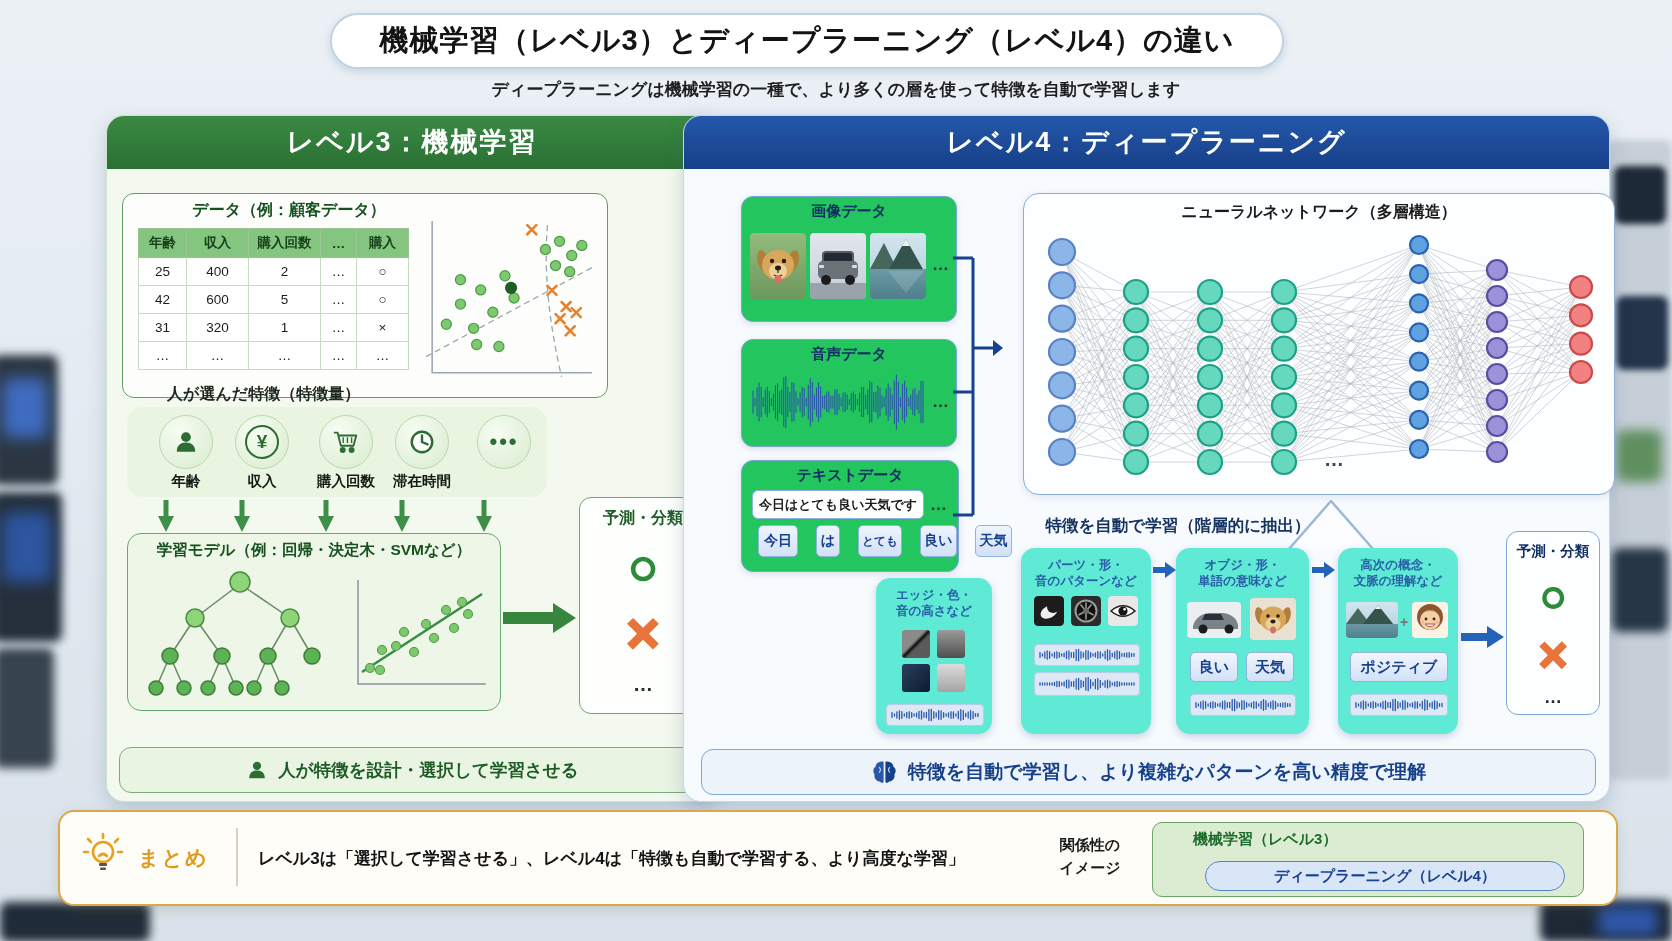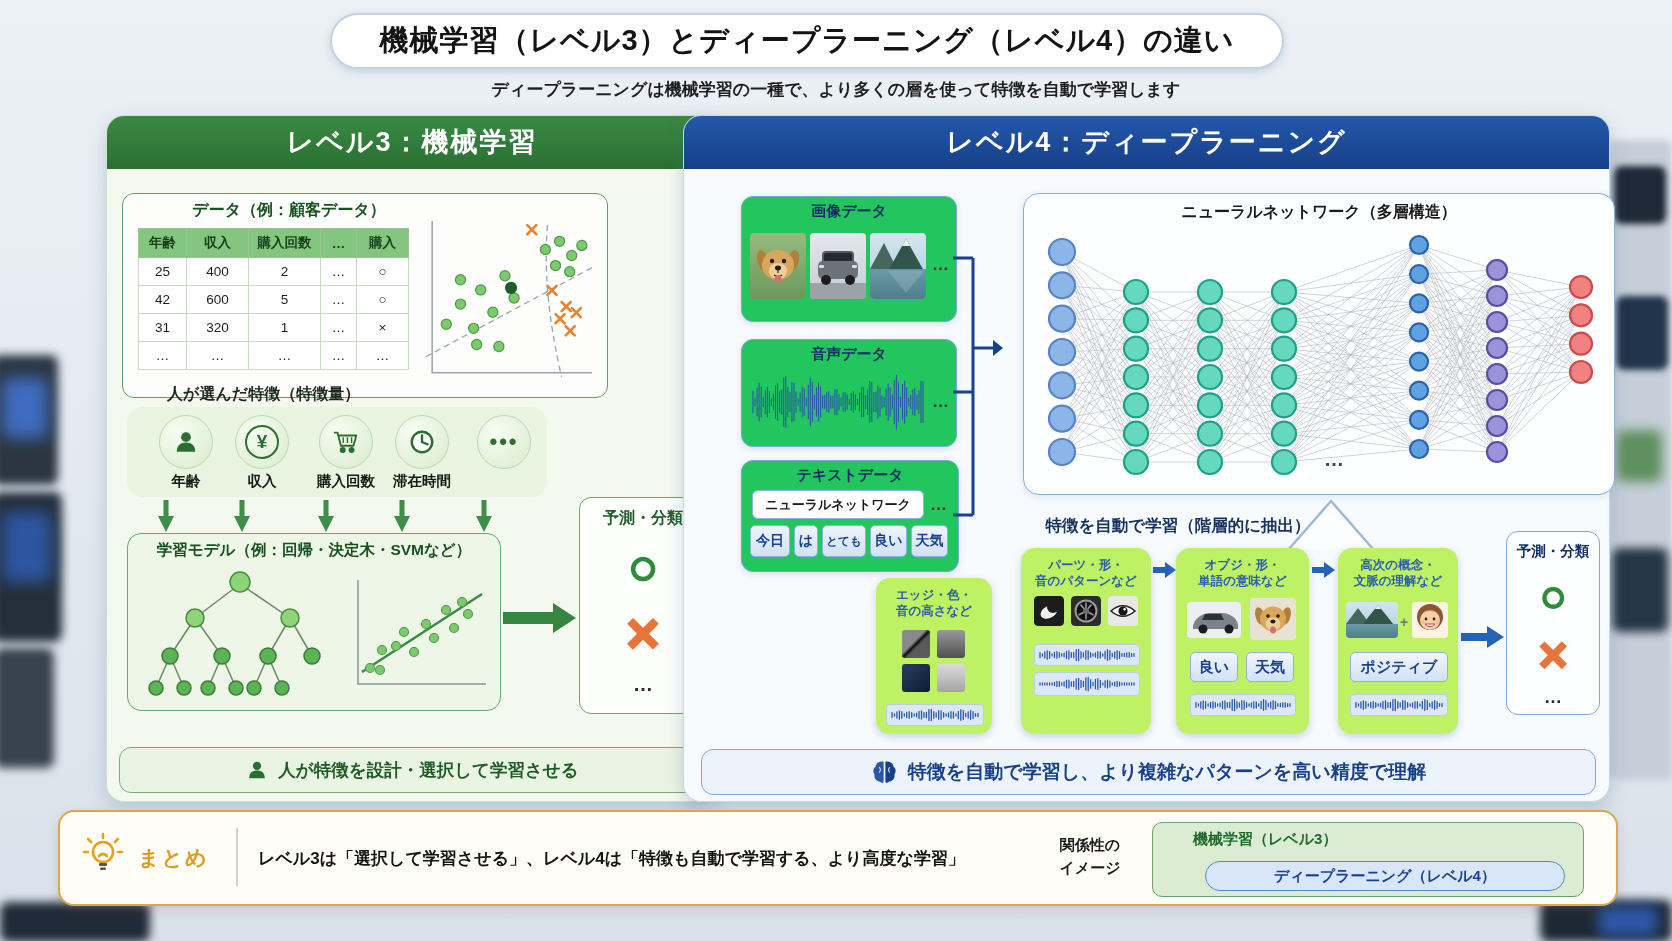--- a/index.html
+++ b/index.html
@@ -58,30 +58,30 @@
   
   .in-card{position:absolute;background:#22c55e;border:1.5px solid #7fa4d6;border-radius:12px;box-shadow:0 2px 6px rgba(110,140,180,.25);}
   #card-image{left:57px;top:80px;width:214px;height:124px;}
   #card-audio{left:57px;top:223px;width:214px;height:106px;}
   #card-text{left:57px;top:344px;width:216px;height:110px;}
   .in-title{position:absolute;left:0;top:5px;width:100%;text-align:center;font-size:15px;font-weight:bold;color:#122e63;}
   .more-dots{position:absolute;font-size:17px;font-weight:bold;color:#333;}
   .photo{position:absolute;border-radius:4px;overflow:hidden;}
   .sentence-box{position:absolute;left:10px;top:29px;width:170px;height:27px;background:#fff;border:1.5px solid #8fb2e0;
     border-radius:6px;display:flex;align-items:center;justify-content:center;font-size:13px;font-weight:bold;color:#1c1c1c;}
-  .tok-row{position:absolute;left:8px;top:64px;display:flex;gap:4px;}
+  .tok-row{position:absolute;left:16px;top:64px;display:flex;gap:18px;}
   .chip{display:flex;align-items:center;justify-content:center;height:30px;border-radius:5px;
     background:linear-gradient(180deg,#eef4fc,#d2e1f6);border:1.5px solid #8fb2e0;
     font-size:14px;font-weight:bold;color:#17408f;}
   #nn-box{position:absolute;left:312px;top:77px;width:590px;height:300px;background:#fdfeff;
     border:1.5px solid #89aed8;border-radius:16px;box-shadow:0 2px 8px rgba(110,140,180,.2);margin-left:27px;}
   .nn-title{position:absolute;left:0;top:8px;width:100%;text-align:center;font-size:16px;font-weight:bold;color:#1a1a1a;}
   .nn-dots{position:absolute;left:300px;top:254px;font-size:20px;font-weight:bold;color:#444;}
   .featlab-r{position:absolute;left:334px;top:399px;width:320px;text-align:center;font-size:16.5px;font-weight:bold;color:#16325f;}
-  .stage{position:absolute;background:#bef264;border-radius:14px;box-shadow:0 3px 8px rgba(120,150,190,.4);text-align:center;}
+  .stage{position:absolute;background:#5eead4;border-radius:14px;box-shadow:0 3px 8px rgba(120,150,190,.4);text-align:center;}
   .stage-title{position:absolute;left:0;top:9px;width:100%;font-size:12.5px;font-weight:bold;color:#2a5fa8;line-height:1.3;}
   #stage1{left:192px;top:462px;width:116px;height:156px;}
   #stage2{left:337px;top:432px;width:130px;height:186px;}
   #stage3{left:492px;top:432px;width:133px;height:186px;}
   #stage4{left:654px;top:432px;width:120px;height:186px;}
   .sq{position:absolute;width:28px;height:28px;border-radius:3px;}
   .wf-tile{position:absolute;background:#dce8f6;border:1px solid #b8cde8;border-radius:4px;
     display:flex;align-items:center;justify-content:center;}
   .tile-icon{position:absolute;width:30px;height:30px;border-radius:4px;overflow:hidden;}
   .schip{position:absolute;display:flex;align-items:center;justify-content:center;height:28px;border-radius:5px;
@@ -410,21 +410,21 @@
     <div class="in-card" id="card-audio">
       <div class="in-title">音声データ</div>
       <svg class="wf abs" style="left:10px;top:34px" width="172" height="56" viewBox="0 0 172 56">
           <path d="M1.0 17.0V39.0M3.0 24.2V31.8M5.1 14.0V42.0M7.1 9.1V46.9M9.2 13.1V42.9M11.2 23.5V32.5M13.3 16.4V39.6M15.3 13.3V42.7M17.4 17.6V38.4M19.4 24.5V31.5M21.5 20.1V35.9M23.5 11.9V44.1M25.6 9.8V46.2M27.6 17.5V38.5M29.7 15.6V40.4M31.7 3.7V52.3M33.8 2.5V53.5M35.8 13.3V42.7M37.9 18.4V37.6M39.9 8.6V47.4M42.0 9.2V46.8M44.0 17.8V38.2M46.1 24.7V31.3M48.1 18.9V37.1M50.2 13.0V43.0M52.2 14.4V41.6M54.3 24.1V31.9M56.3 11.2V44.8M58.3 4.3V51.7M60.4 8.4V47.6M62.4 21.1V34.9M64.5 13.9V42.1M66.5 8.7V47.3M68.6 12.7V43.3M70.6 22.0V34.0M72.7 21.3V34.7M74.7 18.6V37.4M76.8 17.8V38.2M78.8 21.7V34.3M80.9 22.0V34.0M82.9 15.8V40.2M85.0 15.2V40.8M87.0 20.4V35.6M89.1 24.0V32.0M91.1 19.1V36.9M93.2 18.6V37.4M95.2 20.8V35.2M97.3 25.5V30.5M99.3 19.6V36.4M101.4 17.7V38.3M103.4 20.5V35.5M105.5 25.4V30.6M107.5 19.0V37.0M109.6 13.2V42.8M111.6 13.6V42.4M113.7 21.5V34.5M115.7 15.7V40.3M117.7 7.4V48.6M119.8 8.6V47.4M121.8 18.6V37.4M123.9 18.1V37.9M125.9 11.8V44.2M128.0 14.1V41.9M130.0 21.7V34.3M132.1 23.4V32.6M134.1 14.8V41.2M136.2 9.8V46.2M138.2 13.9V42.1M140.3 20.8V35.2M142.3 6.6V49.4M144.4 1.1V54.9M146.4 8.3V47.7M148.5 23.2V32.8M150.5 10.4V45.6M152.6 7.1V48.9M154.6 13.7V42.3M156.7 24.1V31.9M158.7 21.3V34.7M160.8 15.7V40.3M162.8 14.2V41.8M164.9 20.8V35.2M166.9 16.5V39.5M169.0 7.4V48.6M171.0 7.6V48.4" stroke="#2a58a8" stroke-width="1.11" fill="none" stroke-linecap="round"></path>
         </svg>
       <div class="more-dots" style="left:190px;top:52px">…</div>
     </div>
 
     <div class="in-card" id="card-text">
       <div class="in-title">テキストデータ</div>
-      <div class="sentence-box">ニューラルネットワーク</div>
+      <div class="sentence-box">今日はとても良い天気です</div>
       <div class="more-dots" style="left:188px;top:34px">…</div>
       <div class="tok-row">
         <span class="chip" style="width:38px">今日</span>
         <span class="chip" style="width:22px">は</span>
         <span class="chip" style="width:42px;font-size:11.5px">とても</span>
         <span class="chip" style="width:35px">良い</span>
         <span class="chip" style="width:35px">天気</span>
       </div>
     </div>
 

